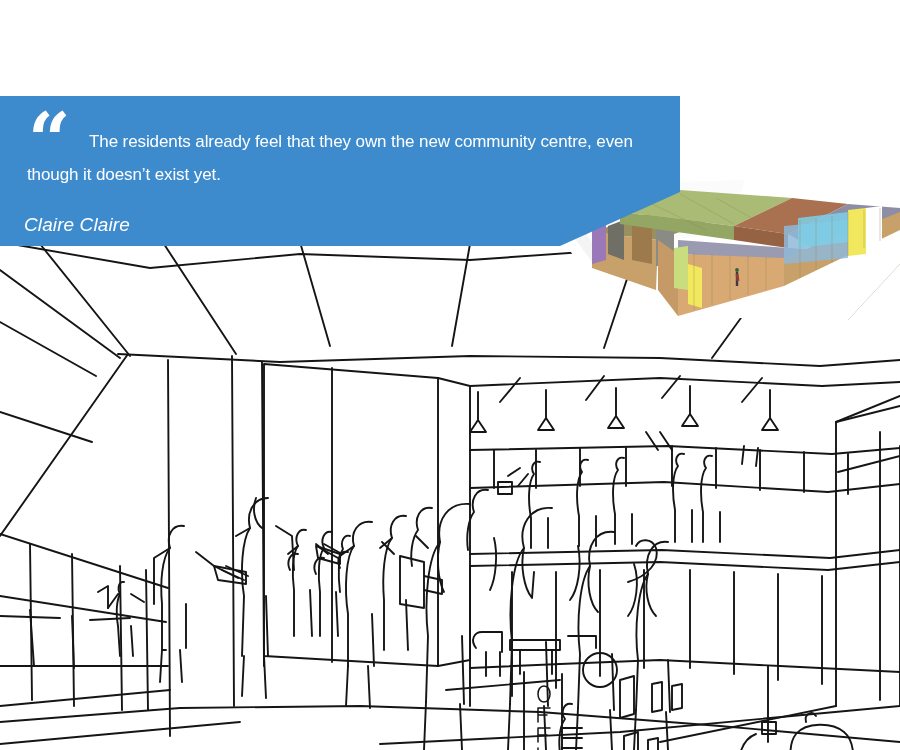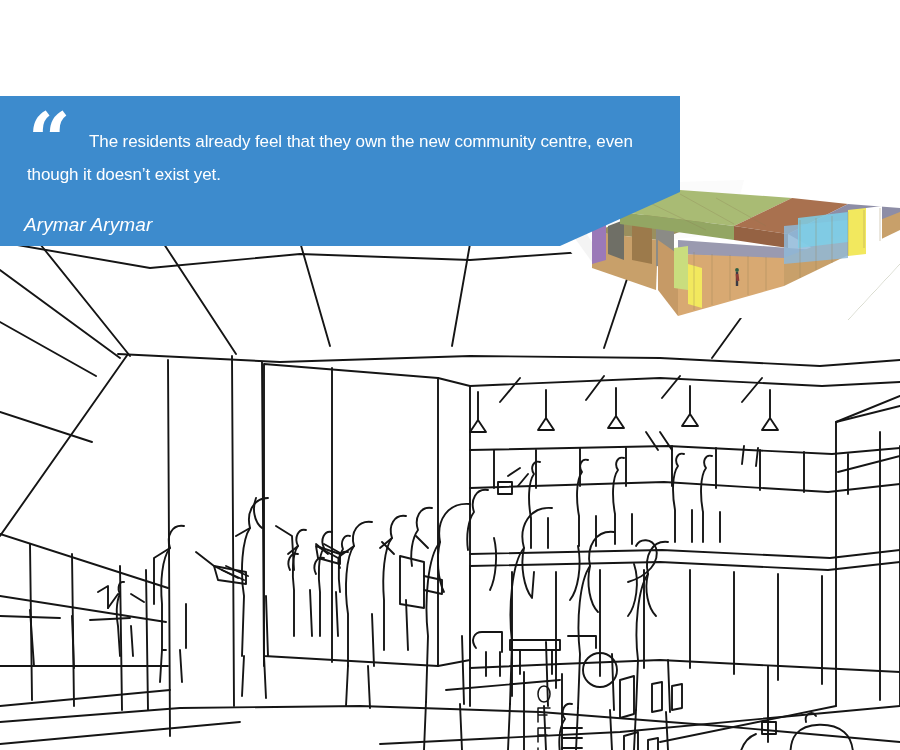--- a/index.html
+++ b/index.html
@@ -338,17 +338,17 @@
         <path d="M189 106 L190 113" stroke="#8d3b35" stroke-width="2.8"></path>
         <circle cx="189" cy="102" r="1.9" fill="#2e5e43"></circle>
       </g>
     </svg>
   </div>
 
   <div id="quote-banner">
     <div class="inner">
       <span class="quote-mark">“</span>
       <p class="quote-text">The residents already feel that they own the new community centre, even though it doesn’t exist yet.</p>
-      <p class="quote-attrib">Arymar Arymar</p>
+      <p class="quote-attrib">Claire Claire</p>
     </div>
   </div>
 
 </div>
 
 </body></html>

